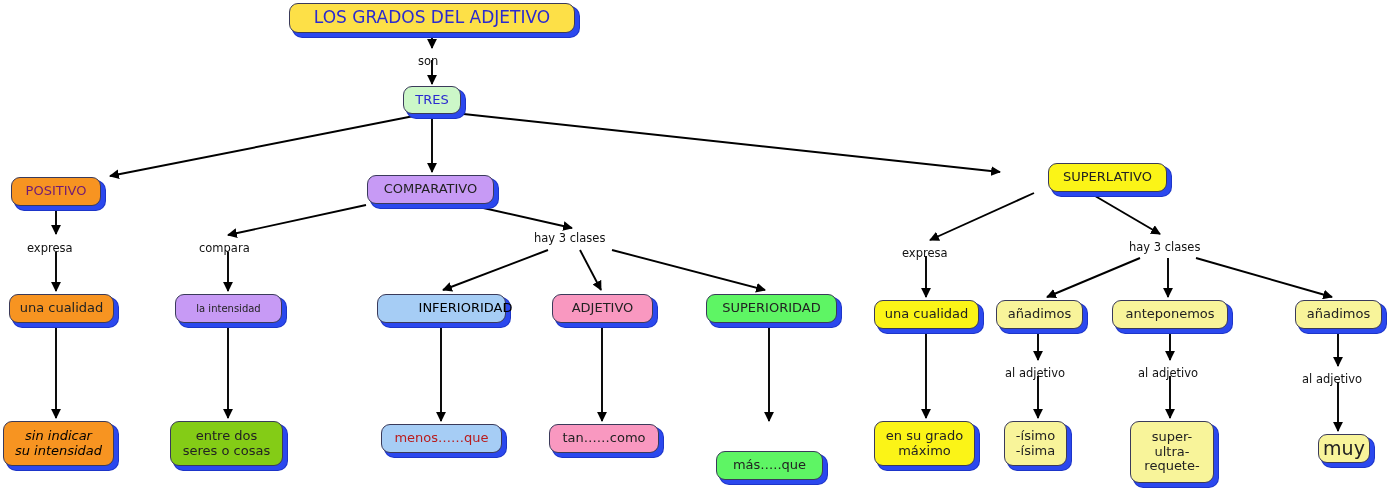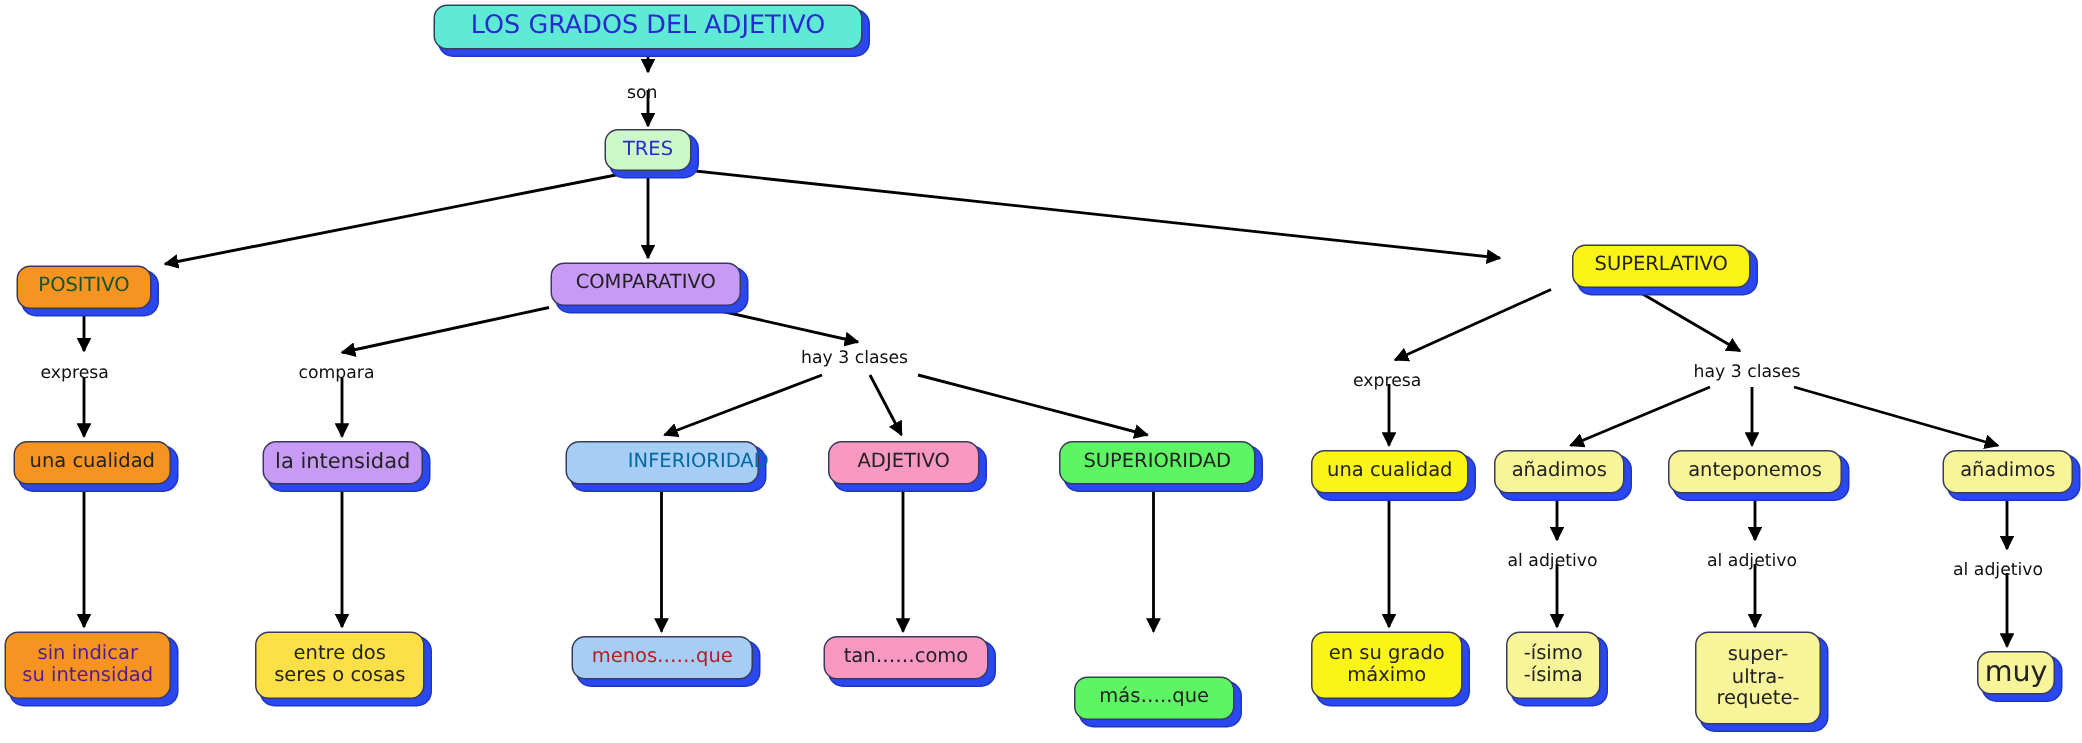--- a/index.html
+++ b/index.html
@@ -82,37 +82,37 @@
         <polyline points="1038,330 1038,360" fill="none" stroke="#000" stroke-width="1.9" marker-end="url(#arrowhead)"></polyline>
         <polyline points="1038,376 1038,418" fill="none" stroke="#000" stroke-width="1.9" marker-end="url(#arrowhead)"></polyline>
         <polyline points="1170,330 1170,360" fill="none" stroke="#000" stroke-width="1.9" marker-end="url(#arrowhead)"></polyline>
         <polyline points="1170,376 1170,418" fill="none" stroke="#000" stroke-width="1.9" marker-end="url(#arrowhead)"></polyline>
         <polyline points="1338,330 1338,366" fill="none" stroke="#000" stroke-width="1.9" marker-end="url(#arrowhead)"></polyline>
         <polyline points="1338,382 1338,431" fill="none" stroke="#000" stroke-width="1.9" marker-end="url(#arrowhead)"></polyline>
       </g>
   </svg>
 
   <div id="node-layer">
-      <div class="node" style="left: 289px; top: 3px; width: 286px; height: 30px; background: #5eead4; color: rgb(42, 42, 208); font-size: 17px;"><span class="txt" style="color: rgb(42, 42, 208);">LOS GRADOS DEL ADJETIVO</span></div>
+      <div class="node" style="left: 289px; top: 3px; width: 286px; height: 30px; background: #fde047; color: rgb(42, 42, 208); font-size: 17px;"><span class="txt" style="color: rgb(42, 42, 208);">LOS GRADOS DEL ADJETIVO</span></div>
       <div class="node" style="left: 403px; top: 86px; width: 58px; height: 28px; background: rgb(204, 247, 200); color: rgb(42, 42, 208); font-size: 13px;"><span class="txt" style="color: rgb(42, 42, 208);">TRES</span></div>
-      <div class="node" style="left: 11px; top: 177px; width: 90px; height: 29px; background: rgb(247, 148, 33); color: rgb(34, 34, 34); font-size: 13px;"><span class="txt" style="color: #14532d;">POSITIVO</span></div>
+      <div class="node" style="left: 11px; top: 177px; width: 90px; height: 29px; background: rgb(247, 148, 33); color: rgb(34, 34, 34); font-size: 13px;"><span class="txt" style="color: #701a75;">POSITIVO</span></div>
       <div class="node" style="left: 367px; top: 175px; width: 127px; height: 29px; background: rgb(199, 154, 245); color: rgb(34, 34, 34); font-size: 13px;"><span class="txt" style="color: rgb(34, 34, 34);">COMPARATIVO</span></div>
       <div class="node" style="left: 1048px; top: 163px; width: 119px; height: 29px; background: rgb(251, 244, 23); color: rgb(34, 34, 34); font-size: 13px;"><span class="txt" style="color: rgb(34, 34, 34);">SUPERLATIVO</span></div>
       <div class="node" style="left: 9px; top: 294px; width: 105px; height: 29px; background: rgb(247, 148, 33); color: rgb(34, 34, 34); font-size: 13px;"><span class="txt" style="color: rgb(34, 34, 34);">una cualidad</span></div>
-      <div class="node" style="left: 175px; top: 294px; width: 107px; height: 29px; background: rgb(199, 154, 245); color: rgb(34, 34, 34); font-size: 14px;"><span class="txt" style="color: rgb(34, 34, 34);">la intensidad</span></div>
-      <div class="node" style="left: 377px; top: 294px; width: 129px; height: 29px; background: rgb(166, 205, 245); color: rgb(34, 34, 34); font-size: 13px;"><span class="txt" style="color: #0369a1; margin-left: 48px;">INFERIORIDAD</span></div>
+      <div class="node" style="left: 175px; top: 294px; width: 107px; height: 29px; background: rgb(199, 154, 245); color: rgb(34, 34, 34); font-size: 10px;"><span class="txt" style="color: rgb(34, 34, 34);">la intensidad</span></div>
+      <div class="node" style="left: 377px; top: 294px; width: 129px; height: 29px; background: rgb(166, 205, 245); color: rgb(34, 34, 34); font-size: 13px;"><span class="txt" style="color: #000000; margin-left: 48px;">INFERIORIDAD</span></div>
       <div class="node" style="left: 552px; top: 294px; width: 101px; height: 29px; background: rgb(249, 152, 192); color: rgb(34, 34, 34); font-size: 13px;"><span class="txt" style="color: rgb(34, 34, 34);">ADJETIVO</span></div>
       <div class="node" style="left: 706px; top: 294px; width: 131px; height: 29px; background: rgb(94, 245, 100); color: rgb(34, 34, 34); font-size: 13px;"><span class="txt" style="color: rgb(34, 34, 34);">SUPERIORIDAD</span></div>
       <div class="node" style="left: 874px; top: 300px; width: 105px; height: 29px; background: rgb(251, 244, 23); color: rgb(34, 34, 34); font-size: 13px;"><span class="txt" style="color: rgb(34, 34, 34);">una cualidad</span></div>
       <div class="node" style="left: 996px; top: 300px; width: 87px; height: 29px; background: rgb(248, 244, 154); color: rgb(34, 34, 34); font-size: 13px;"><span class="txt" style="color: rgb(34, 34, 34);">añadimos</span></div>
       <div class="node" style="left: 1112px; top: 300px; width: 116px; height: 29px; background: rgb(248, 244, 154); color: rgb(34, 34, 34); font-size: 13px;"><span class="txt" style="color: rgb(34, 34, 34);">anteponemos</span></div>
       <div class="node" style="left: 1295px; top: 300px; width: 87px; height: 29px; background: rgb(248, 244, 154); color: rgb(34, 34, 34); font-size: 13px;"><span class="txt" style="color: rgb(34, 34, 34);">añadimos</span></div>
-      <div class="node" style="left: 3px; top: 421px; width: 111px; height: 45px; background: rgb(247, 148, 33); color: rgb(34, 34, 34); font-size: 13px;"><span class="txt" style="color: #4c1d95;">sin indicar
+      <div class="node" style="left: 3px; top: 421px; width: 111px; height: 45px; background: rgb(247, 148, 33); color: rgb(34, 34, 34); font-size: 13px;"><span class="txt" style="color: #000000; font-style: italic;">sin indicar
 su intensidad</span></div>
-      <div class="node" style="left: 170px; top: 421px; width: 113px; height: 45px; background: #fde047; color: rgb(34, 34, 34); font-size: 13px;"><span class="txt" style="color: rgb(34, 34, 34);">entre dos
+      <div class="node" style="left: 170px; top: 421px; width: 113px; height: 45px; background: #84cc16; color: rgb(34, 34, 34); font-size: 13px;"><span class="txt" style="color: rgb(34, 34, 34);">entre dos
 seres o cosas</span></div>
       <div class="node" style="left: 381px; top: 424px; width: 121px; height: 29px; background: rgb(166, 205, 245); color: rgb(34, 34, 34); font-size: 13px;"><span class="txt" style="color: #b91c1c; text-align: center;">menos……que</span></div>
       <div class="node" style="left: 549px; top: 424px; width: 110px; height: 29px; background: rgb(249, 152, 192); color: rgb(34, 34, 34); font-size: 13px;"><span class="txt" style="color: rgb(34, 34, 34);">tan……como</span></div>
       <div class="node" style="left: 716px; top: 424px; width: 107px; height: 29px; background: rgb(94, 245, 100); color: rgb(34, 34, 34); font-size: 13px; margin-top: 27px;"><span class="txt" style="color: rgb(34, 34, 34);">más…..que</span></div>
       <div class="node" style="left: 874px; top: 421px; width: 101px; height: 45px; background: rgb(251, 244, 23); color: rgb(34, 34, 34); font-size: 13px;"><span class="txt" style="color: rgb(34, 34, 34);">en su grado
 máximo</span></div>
       <div class="node" style="left: 1004px; top: 421px; width: 63px; height: 45px; background: rgb(248, 244, 154); color: rgb(34, 34, 34); font-size: 13px;"><span class="txt" style="color: rgb(34, 34, 34);">-ísimo
 -ísima</span></div>
       <div class="node" style="left: 1130px; top: 421px; width: 84px; height: 62px; background: rgb(248, 244, 154); color: rgb(34, 34, 34); font-size: 13px;"><span class="txt" style="color: rgb(34, 34, 34);">super-
 ultra-

